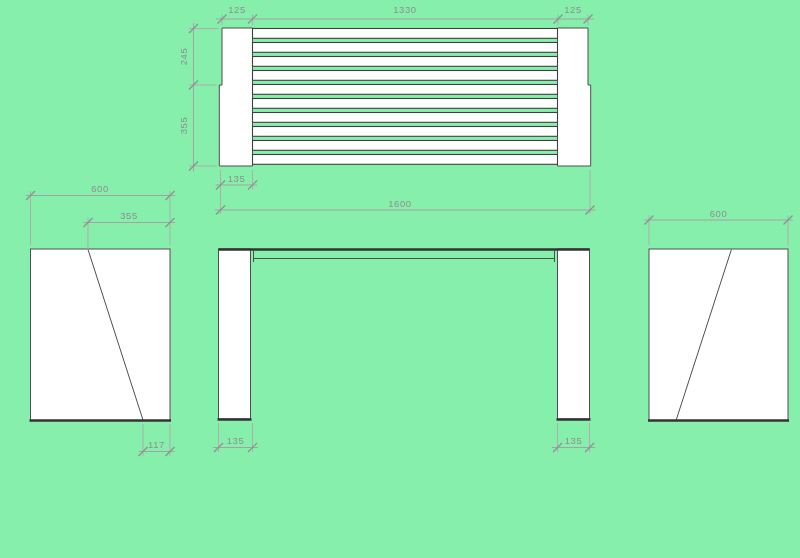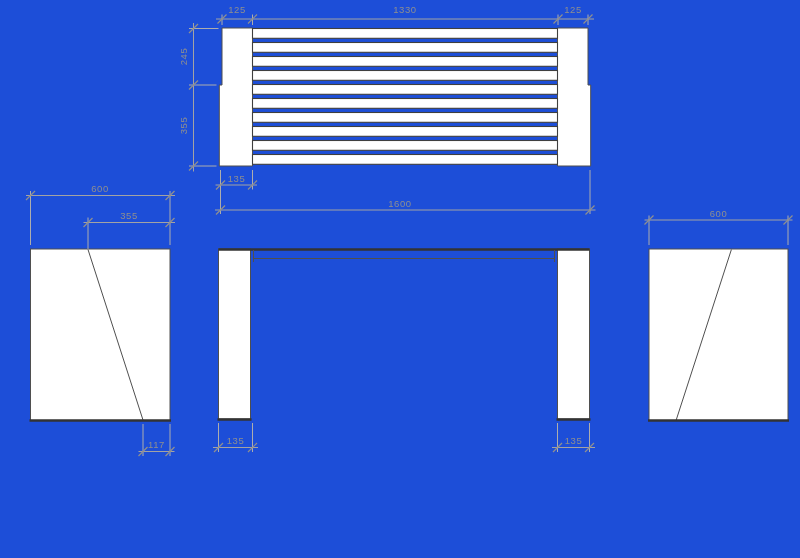--- a/index.html
+++ b/index.html
@@ -1,19 +1,19 @@
 <!DOCTYPE html>
 <html><head>
 <meta charset="utf-8">
 <style>
   html,body{margin:0;padding:0;background:#ffffff;}
   .canvas{
     position:relative;
     width:800px;height:558px;
-    background:#1d4ed8;
+    background:#86efac;
     font-family:"Liberation Sans", sans-serif;
     overflow:hidden;
   }
   svg{display:block;}
   
   .obj      {stroke:#4f4f4f;stroke-width:1;fill:none;}
   .obj-fill {stroke:#4f4f4f;stroke-width:1;fill:#ffffff;}
   .slat     {stroke:#3f3f3f;stroke-width:1.1;fill:#ffffff;}
   .thick    {stroke:#333333;stroke-width:2.4;fill:none;}
   

